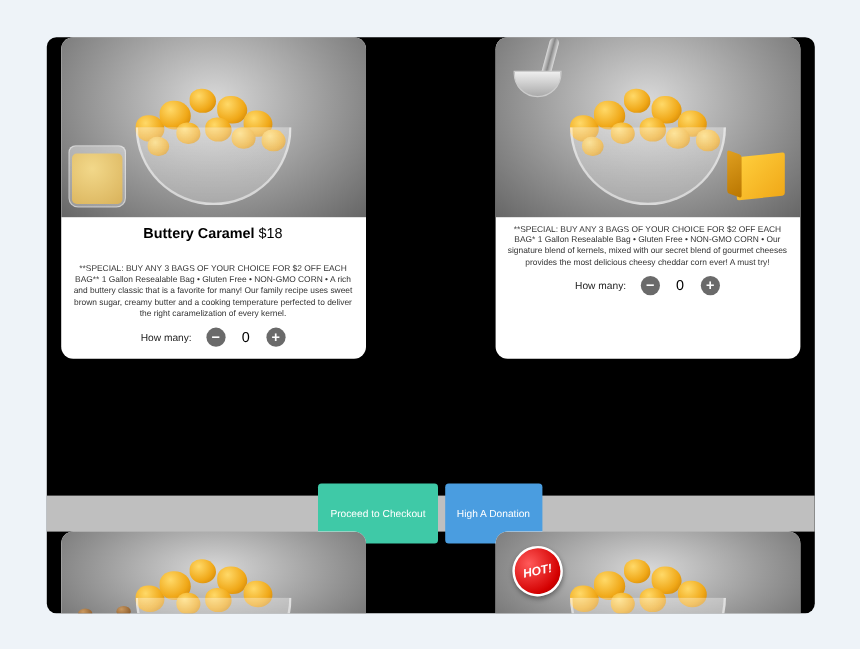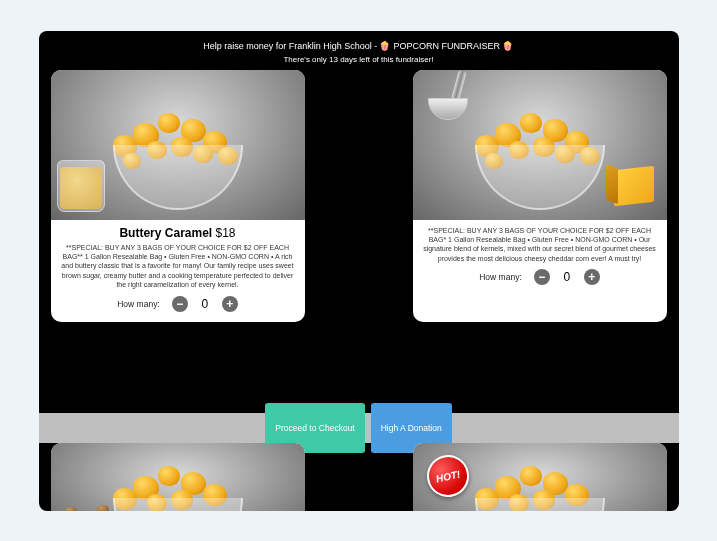--- a/index.html
+++ b/index.html
@@ -81,21 +81,21 @@
   background: radial-gradient(circle at 35% 30%, #ffd968 0%, #f0a818 60%, #c47800 100%);
 }
 .card-body {
   padding: 6px 10px 10px 10px;
   text-align: center;
 }
 .product-title {
   font-size: 12px;
   font-weight: 700;
   color: #000;
-  margin-bottom: 3px;
+  margin-bottom: 19px;
 }
 .product-title .price { font-weight: 400; }
 .product-desc {
   font-size: 7px;
   line-height: 1.35;
   color: #333;
   margin-bottom: 6px;
 }
 .qty-row {
   display: flex;
@@ -249,26 +249,20 @@
   left: 2px; right: 2px; top: 6px; bottom: 2px;
   background: radial-gradient(circle at 40% 30%, #f2d88a 0%, #d9b25a 100%);
   border-radius: 4px;
 }
 </style>
 </head>
 <body>
 
 <div class="app-frame">
 
-  <div class="header">
-    <div class="title">
-      <span>Help raise money for Franklin High School - </span><span>🍿</span><span> POPCORN FUNDRAISER </span><span>🍿</span>
-    </div>
-    <div class="countdown">There's only 13 days left of this fundraiser!</div>
-  </div>
 
   <div class="products">
 
     <div class="card">
       <div class="card-image">
         <div class="side-cup">
           <div class="crumb-fill"></div>
         </div>
         <div class="bowl">
           <div class="popcorn-pile">

